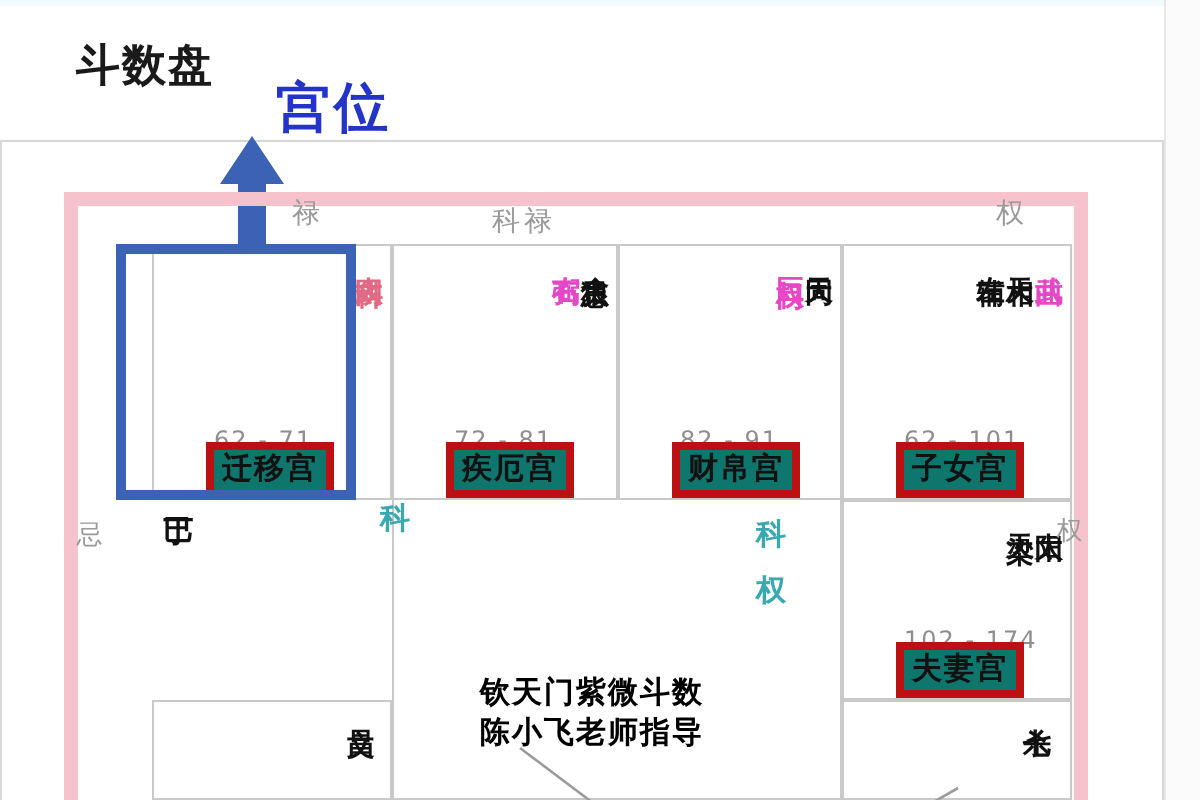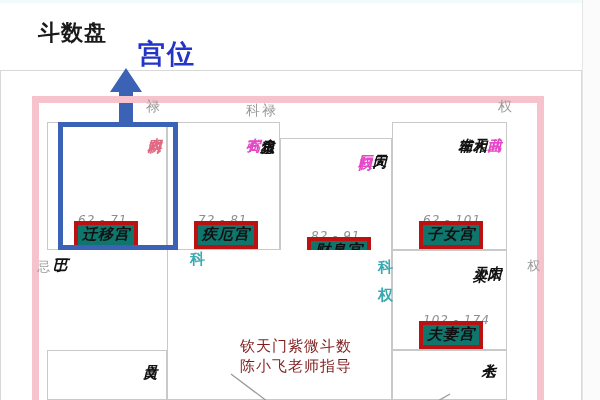--- a/index.html
+++ b/index.html
@@ -41,31 +41,31 @@
   .annot-arrow { position:absolute; left:108px; top:68px; width:40px; height:62px; }
 
   
   .pink-frame {
     position:absolute; left:32px; top:96px; width:512px; height:304px;
     border:7px solid #f6c3cc; border-bottom:none; background:transparent;
   }
 
   
   .grid {
-    position:absolute; left:47px; top:122px; width:460px; height:278px;font-style:italic;
+    position:absolute; left:76px; top:122px; width:460px; height:278px;
   }
   .cell {
     position:absolute; border:1px solid #c9c9c9; background:#fff;
   }
   .c-r0 { top:0px; height:128px; }
   .c-r1 { top:128px; height:100px; }
   .c-r2 { top:228px; height:50px; }
   .col0 { left:0px;   width:120px; }
   .col1 { left:120px; width:113px; }
-  .col2 { left:233px; width:112px;margin-top:16px; }
+  .col2 { left:233px; width:112px; }
   .col3 { left:345px; width:115px; }
   .center-cell {
     position:absolute; left:120px; top:128px; width:225px; height:150px;
     border:1px solid #c9c9c9; border-top:none; background:#fff;
   }
 
   
   .stars {
     position:absolute; top:4px; right:4px;
     display:flex; flex-direction:row-reverse; gap:0px;
@@ -119,21 +119,21 @@
 
   
   .hl-box {
     position:absolute; left:58px; top:122px; width:120px; height:128px;
     border:5px solid #3b62b5; background:transparent;
   }
 
   
   .center-caption {
     position:absolute; left:196px; top:336px; width:200px;
-    text-align:center; font-size:15px; font-weight:normal; color:#7f1d1d;
+    text-align:center; font-size:15px; font-weight:bold; color:#000000;
     line-height:1.35; letter-spacing:1px;
   }
   .center-caption div { white-space:nowrap; }
 
   .lines { position:absolute; left:58px; top:122px; width:460px; height:278px; }
 </style>
 </head>
 <body>
 
 <div id="root">

